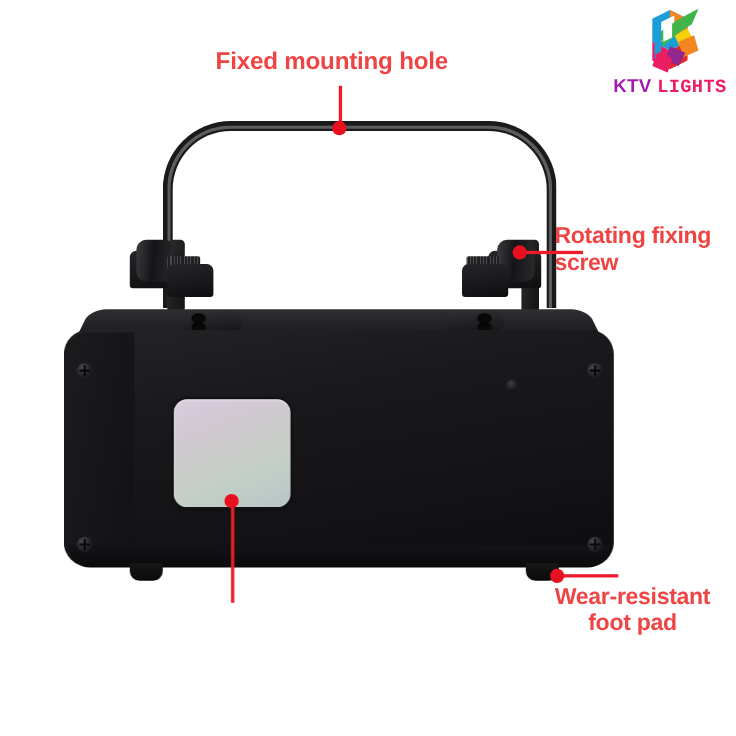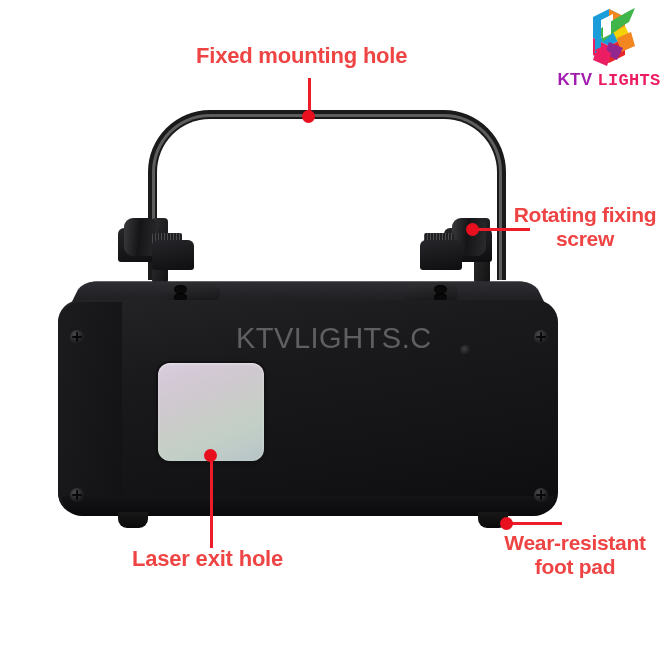--- a/index.html
+++ b/index.html
@@ -58,21 +58,21 @@
   #callout-mount {
     left: 196px;
     top: 44px;
     font-size: 22px;
     letter-spacing: -0.2px;
   }
   #callout-screw {
     left: 504px;
     top: 203px;
     font-size: 21px;
-    text-align: center;
+    text-align: left;
     width: 162px;
     letter-spacing: -0.3px;
   }
   #callout-exit {
     left: 132px;
     top: 547px;
     font-size: 22px;
     letter-spacing: -0.2px;
   }
   #callout-foot {
@@ -526,38 +526,36 @@
 
     <div class="screw" style="left:70px; top:330px;"></div>
     <div class="screw" style="left:70px; top:488px;"></div>
     <div class="screw" style="left:534px; top:330px;"></div>
     <div class="screw" style="left:534px; top:488px;"></div>
     <div class="vent-hole" style="left:460px; top:345px;"></div>
 
     <div id="laser-window"></div>
 
 
-    <div id="watermark">KTVLIGHTS.C</div>
 
     <div class="foot-pad" style="left:118px; top:512px;"></div>
     <div class="foot-pad" style="left:478px; top:512px;"></div>
   </div>
 
   <div class="leader-v" style="left:308px; top:78px; height:40px;"></div>
   <div class="leader-dot" style="left:302px; top:110px;"></div>
 
   <div class="leader-h" style="left:476px; top:228px; width:54px;"></div>
   <div class="leader-dot" style="left:466px; top:223px;"></div>
 
   <div class="leader-v" style="left:210px; top:452px; height:96px;"></div>
   <div class="leader-dot" style="left:204px; top:449px;"></div>
 
   <div class="leader-h" style="left:506px; top:522px; width:56px;"></div>
   <div class="leader-dot" style="left:500px; top:517px;"></div>
 
   <div class="callout" id="callout-mount">Fixed mounting hole</div>
   <div class="callout" id="callout-screw">Rotating fixing
 screw</div>
-  <div class="callout" id="callout-exit">Laser exit hole</div>
   <div class="callout" id="callout-foot">Wear-resistant
 foot pad</div>
 
 </div>
 
 </body></html>

